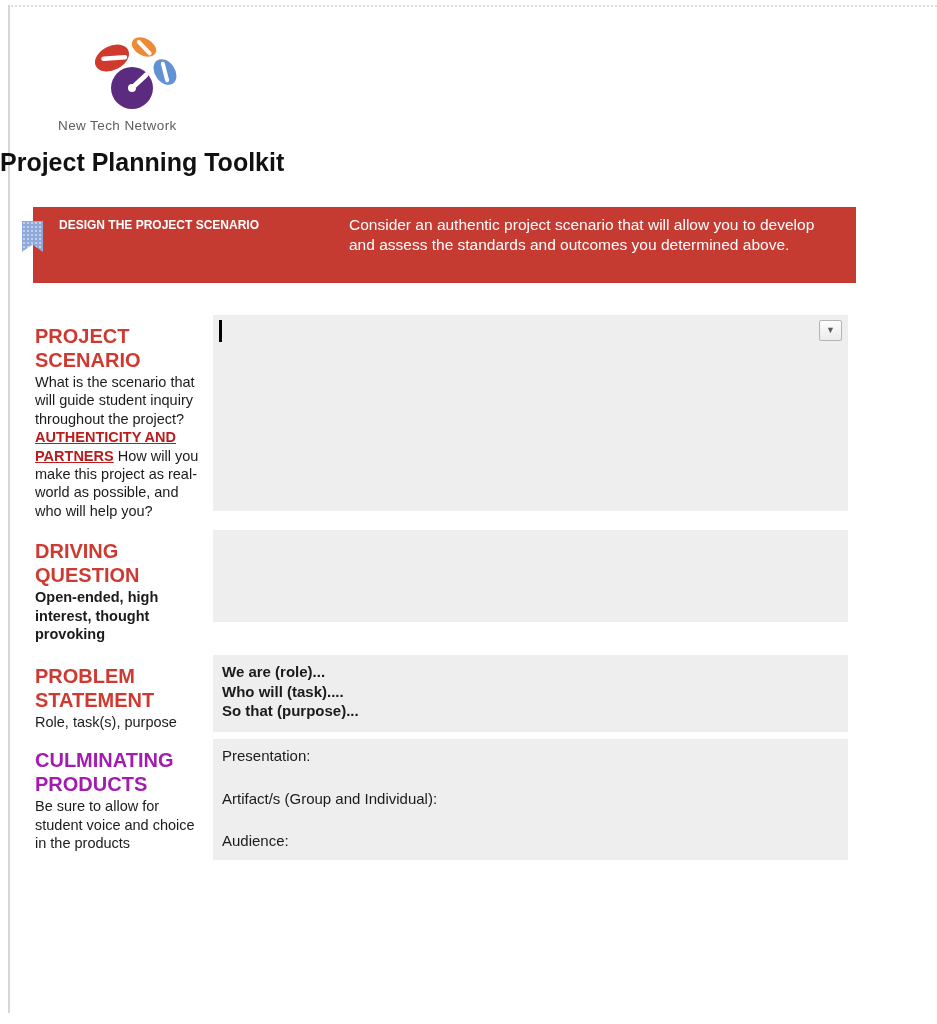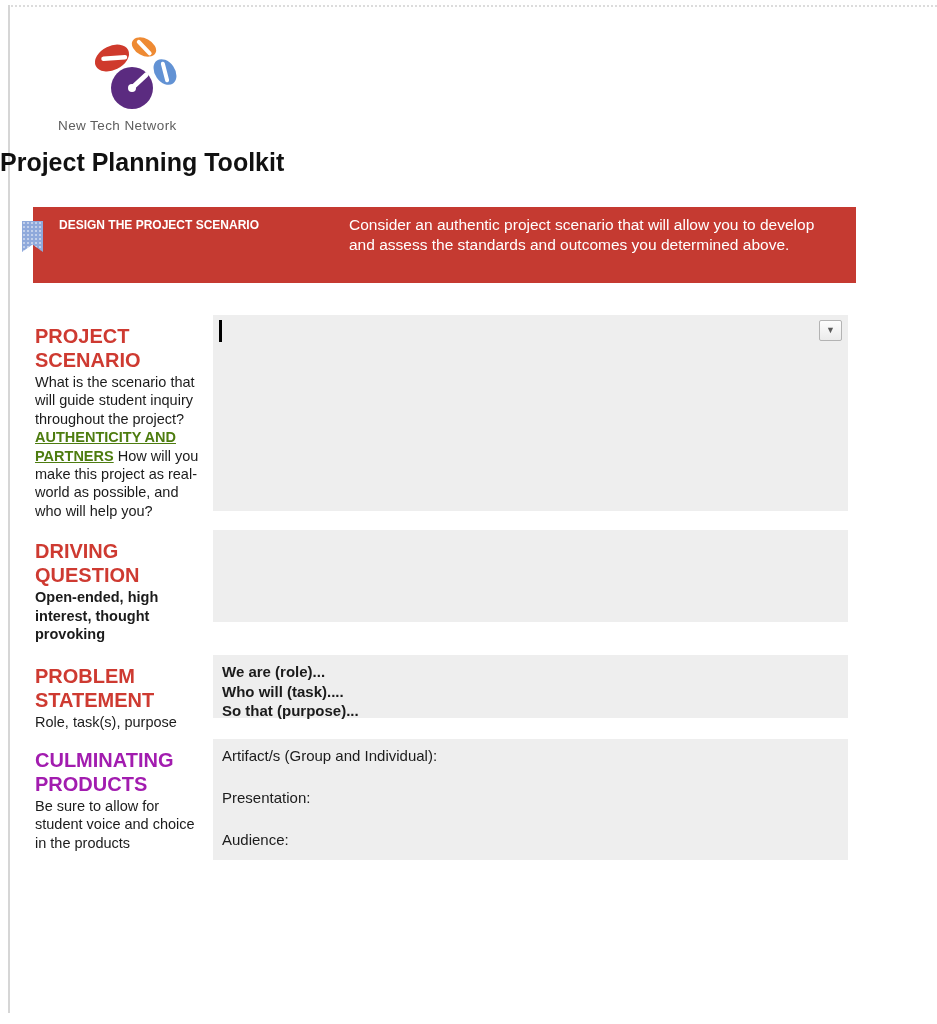--- a/index.html
+++ b/index.html
@@ -86,21 +86,21 @@
     line-height: 1.2;
     margin-bottom: 1px;
   }
   .desc { font-size: 14.5px; line-height: 1.27; color: #1b1b1b; }
   .desc .bold { font-weight: 700; }
   .desc a.link { font-weight: 700; text-decoration: underline; }
 
   .box { flex: 1; background: #eeeeee; position: relative; font-size: 15px; }
   #box-project-scenario { height: 196px; }
   #box-driving-question { height: 92px; }
-  #box-problem-statement { height: 63px; padding: 7px 12px 0 9px; }
+  #box-problem-statement { height: 77px; padding: 7px 12px 0 9px; }
   #box-problem-statement .box-line { font-weight: 700; line-height: 1.3; }
   #box-culminating-products {
     height: 121px;
     padding: 8px 12px 10px 9px;
     display: flex; flex-direction: column; justify-content: space-between;
   }
   #box-culminating-products .box-line { line-height: 1.25; }
 
   .cursor {
     position: absolute; left: 6px; top: 5px;
@@ -152,21 +152,21 @@
   <div class="banner" style="background: rgb(197, 58, 49);">
     <span class="bookmark" style="background-color: rgb(143, 169, 219);"></span>
     <div class="banner-heading">DESIGN THE PROJECT SCENARIO</div>
     <div class="banner-desc">Consider an authentic project scenario that will allow you to develop and assess the standards and outcomes you determined above.</div>
   </div>
 
   <main class="rows" id="rows">
       <div class="row">
         <div class="row-label">
           <div class="label" style="color: rgb(206, 58, 49);">PROJECT SCENARIO</div>
-          <div class="desc"><span>What is the scenario that will guide student inquiry throughout the project? </span><a class="link" href="#" style="color: #4d7c0f;">AUTHENTICITY AND PARTNERS</a><span> How will you make this project as real-world as possible, and who will help you?</span></div>
+          <div class="desc"><span>What is the scenario that will guide student inquiry throughout the project? </span><a class="link" href="#" style="color: #b91c1c;">AUTHENTICITY AND PARTNERS</a><span> How will you make this project as real-world as possible, and who will help you?</span></div>
         </div>
         <div class="box" id="box-project-scenario" style="background: rgb(238, 238, 238);">
           <span class="cursor"></span>
           <button class="dropdown">
             <span class="tri">▼</span>
           </button>
         </div>
       </div>
       <div class="row">
         <div class="row-label">
@@ -185,19 +185,19 @@
           <div class="box-line">Who will (task)....</div>
           <div class="box-line">So that (purpose)...</div>
         </div>
       </div>
       <div class="row">
         <div class="row-label">
           <div class="label" style="color: #a21caf;">CULMINATING PRODUCTS</div>
           <div class="desc"><span>Be sure to allow for student voice and choice in the products</span></div>
         </div>
         <div class="box" id="box-culminating-products" style="background: rgb(238, 238, 238);">
+          <div class="box-line">Presentation:</div>
           <div class="box-line">Artifact/s (Group and Individual):</div>
-          <div class="box-line">Presentation:</div>
           <div class="box-line">Audience:</div>
         </div>
       </div>
     </main>
 </div>
 
 </body></html>

